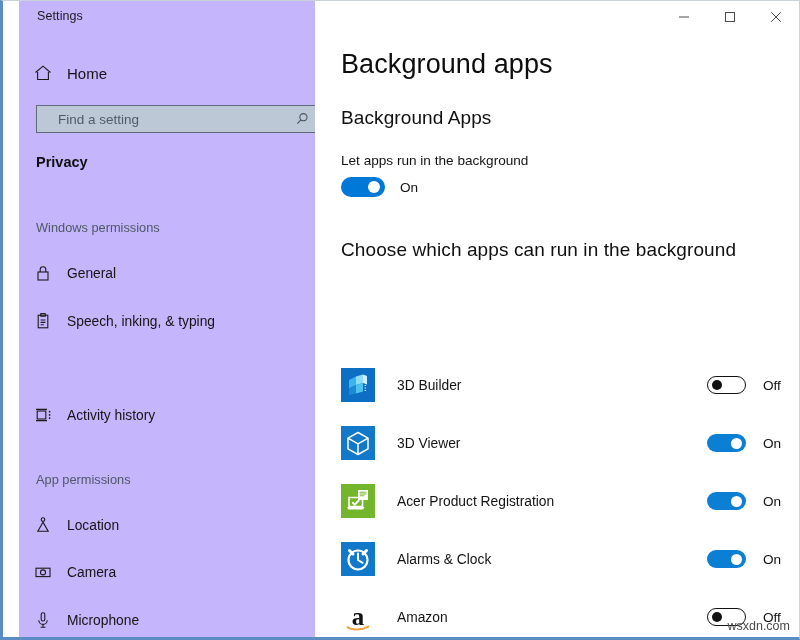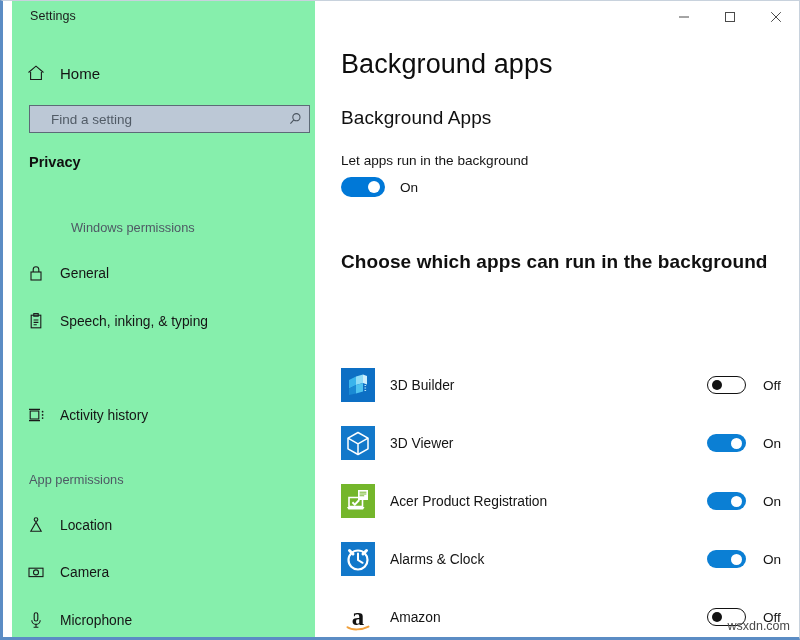--- a/index.html
+++ b/index.html
@@ -23,25 +23,25 @@
     border-left: 3px solid #5b8cc4;
     border-top: 1px solid #c8d2dd;
     border-right: 1px solid #c8d2dd;
     border-bottom: 3px solid #5b8cc4;
     overflow: hidden;
   }
 
   
   .sidebar {
     position: absolute;
-    left: 9px;
+    left: 16px;
     top: 0;
     width: 312px;
     height: 100%;
-    background: #86efac;
+    background: #c4b5fd;
     box-sizing: border-box;
   }
   .sidebar-title {
     position: absolute;
     left: 18px;
     top: 8px;
     font-size: 12.5px;
     color: #1b1b1b;
     letter-spacing: .1px;
   }
@@ -225,21 +225,21 @@
     display: flex;
     align-items: center;
   }
   .app-icon {
     width: 34px;
     height: 34px;
     flex: 0 0 34px;
     display: block;
   }
   .app-name {
-    margin-left: 15px;
+    margin-left: 22px;
     font-size: 13.8px;
     color: #141414;
     white-space: nowrap;
   }
   .app-toggle-wrap {
     position: absolute;
     right: 0;
     top: 50%;
     transform: translateY(-50%);
     display: flex;
@@ -307,21 +307,21 @@
       <span class="search-icon">
         <svg viewBox="0 0 16 16" width="16" height="16" fill="none" stroke="#4a545f" stroke-width="1.1">
           <circle cx="9.4" cy="6.2" r="3.6"></circle>
           <path d="M6.8 8.9 3.4 12.6"></path>
         </svg>
       </span>
     </div>
 
     <div class="section-current">Privacy</div>
 
-    <div class="group-header" style="top:219px;margin-left:42px;">Windows permissions</div>
+    <div class="group-header" style="top:219px;">Windows permissions</div>
 
     <div class="nav-item" style="top:258px;">
       <span class="ico">
         <svg viewBox="0 0 20 20" width="20" height="20" fill="none" stroke="#1a1a1a" stroke-width="1.1">
           <rect x="5" y="9" width="10" height="8"></rect>
           <path d="M7.2 9V6.6a2.8 2.8 0 0 1 5.6 0V9"></path>
         </svg>
       </span>
       <span class="nav-label">General</span>
     </div>
@@ -415,21 +415,21 @@
 
     <div class="sub-label" style="top:152px;">Let apps run in the background</div>
 
     <div class="master-toggle-row">
       <div class="tgl-lg on">
         <span class="knob"></span>
       </div>
       <span class="tgl-state">On</span>
     </div>
 
-    <h2 class="section-head" style="top:250px;font-weight:bold;">Choose which apps can run in the background</h2>
+    <h2 class="section-head" style="top:238px;">Choose which apps can run in the background</h2>
 
 
     <div class="app-list">
 
       <div class="app-row">
         <span class="app-icon">
           <svg viewBox="0 0 34 34" width="34" height="34">
             <rect width="34" height="34" fill="#0d6fc4"></rect>
             <path d="M8 20.5 8 12 15 8.5 15 17z" fill="#39b4ec"></path>
             <path d="M15 8.5 22 6.5 22 15 15 17z" fill="#8fdcf7"></path>

